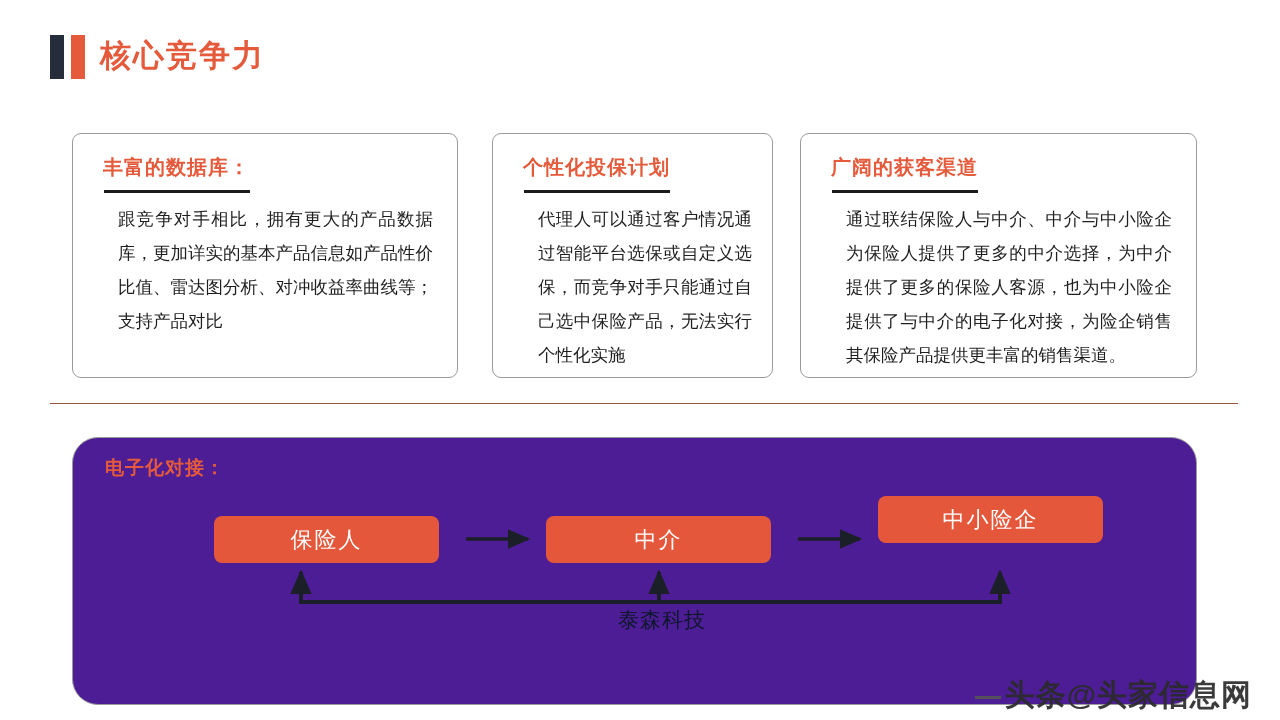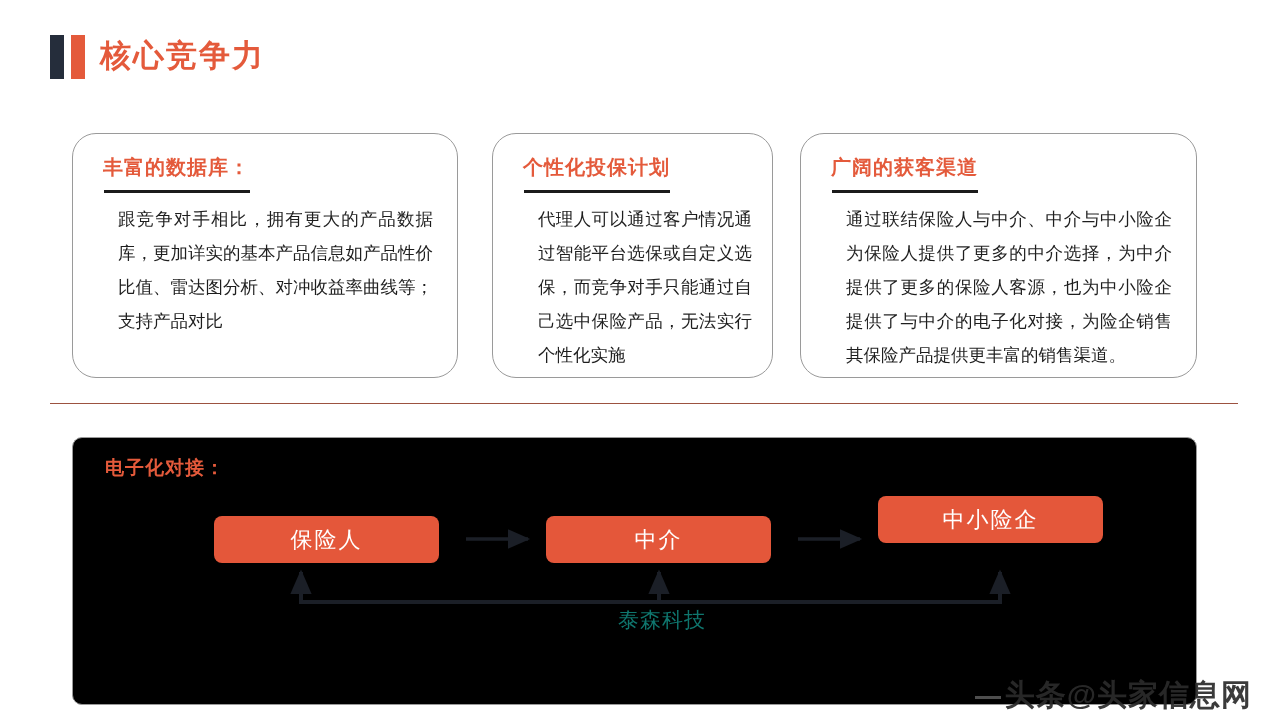--- a/index.html
+++ b/index.html
@@ -44,21 +44,21 @@
     color: #e45a3b;
     letter-spacing: 2px;
     line-height: 46px;
   }
 
   
   .card {
     position: absolute;
     box-sizing: border-box;
     border: 1.6px solid #9a9a9a;
-    border-radius: 24px;
+    border-radius: 9px;
     background: #ffffff;
   }
   #card-1 { left: 72px;  top: 133px; width: 386px; height: 245px; }
   #card-2 { left: 492px; top: 133px; width: 281px; height: 245px; }
   #card-3 { left: 800px; top: 133px; width: 397px; height: 245px; }
 
   .card-heading {
     position: absolute;
     left: 30px;
     top: 20px;
@@ -101,22 +101,22 @@
 
   
   #bottom-card {
     position: absolute;
     box-sizing: border-box;
     left: 72px;
     top: 437px;
     width: 1125px;
     height: 268px;
     border: 1.6px solid #9a9a9a;
-    border-radius: 10px;
-    background: #000000;
+    border-radius: 26px;
+    background: #4c1d95;
   }
   #bottom-heading {
     position: absolute;
     left: 32px;
     top: 17px;
     font-size: 19px;
     font-weight: 700;
     color: #e45a3b;
     letter-spacing: 1px;
   }
@@ -145,21 +145,21 @@
     pointer-events: none;
   }
 
   #flow-caption {
     position: absolute;
     left: 552px;
     top: 606px;
     width: 220px;
     text-align: center;
     font-size: 21px;
-    color: #0f766e;
+    color: #0f172a;
     letter-spacing: 1px;
   }
 
   
   #watermark {
     position: absolute;
     right: 28px;
     bottom: 4px;
     font-size: 30px;
     font-weight: 700;

